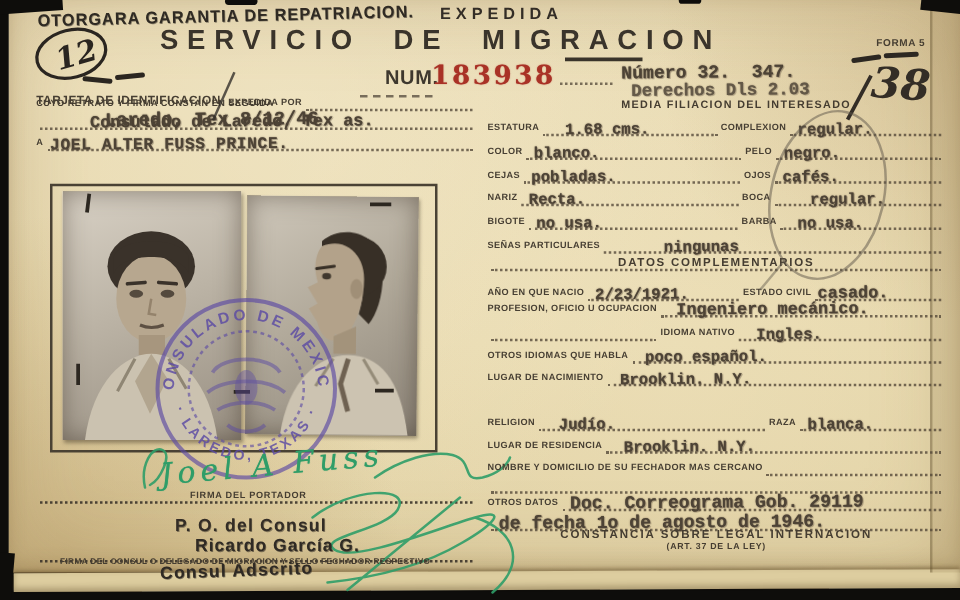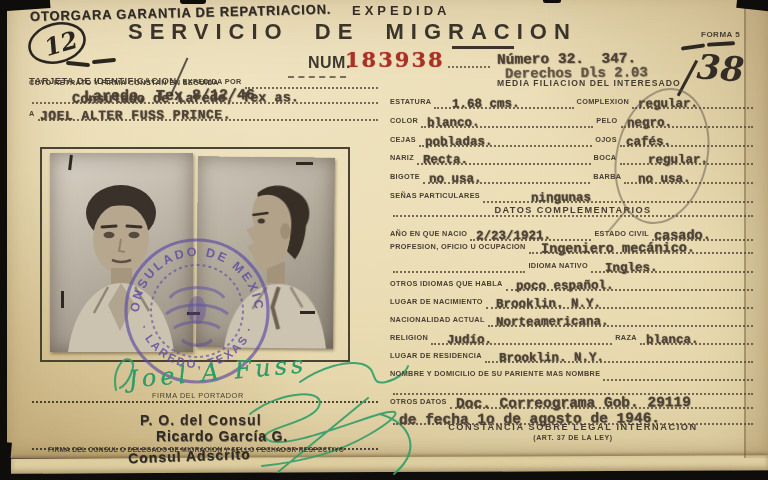--- a/index.html
+++ b/index.html
@@ -172,21 +172,21 @@
     </g>
   </svg>
 
   <div class="hand green" style="position:absolute;left:128px;top:358px;font-size:24px;transform:rotate(-5deg);color:#2f9d68;text-shadow:0 0 .6px rgba(47,157,104,.8);letter-spacing:4px;">Joel A Fuss</div>
   <svg style="position:absolute;left:110px;top:352px;" width="300" height="46" viewBox="0 0 300 46">
     <path d="M6 38 C2 20 12 4 20 8 C28 12 18 32 10 36 M190 30 C210 16 236 8 252 12 C270 17 258 34 276 30 C288 27 296 20 298 14" stroke="#2f9d68" stroke-width="2" fill="none" stroke-linecap="round" opacity=".9"></path>
   </svg>
   <div class="fr" style="left:29px;top:386px;width:352px;">
     <span class="dots" style="border-bottom:2px dotted rgba(60,52,42,.9);"></span>
   </div>
-  <div class="pr" style="left:152px;top:391px;font-size:7.3px;font-weight:400;letter-spacing:.6px;">FIRMA DEL PORTADOR</div>
+  <div class="pr" style="left:152px;top:391px;font-size:7.3px;font-weight:700;letter-spacing:.6px;">FIRMA DEL PORTADOR</div>
   <div class="pr stamp" style="left:140px;top:412px;font-size:14px;letter-spacing:1px;color:#332d26;text-shadow:.5px .5px 0 rgba(51,45,38,.5);">P. O. del Consul</div>
 
   <svg style="position:absolute;left:222px;top:392px;" width="215" height="86" viewBox="0 0 215 86">
     <path d="M28 22 C58 -2 108 -4 96 16 C86 32 30 38 46 48 C62 58 130 30 158 22 C186 14 172 28 148 42 C118 60 78 70 40 74 M146 6 L56 80 M158 22 C190 32 200 58 172 82" stroke="#2f9d68" stroke-width="2" fill="none" stroke-linecap="round" opacity=".9"></path>
   </svg>
 
   <div class="pr stamp" style="left:156px;top:428px;font-size:14px;letter-spacing:.8px;color:#2f2a24;text-shadow:.6px .6px 0 rgba(47,42,36,.55);">Ricardo García G.</div>
   <div class="fr" style="left:29px;top:433px;width:352px;">
     <span class="dots" style="border-bottom:2px dotted rgba(60,52,42,.9);"></span>
   </div>
@@ -285,44 +285,38 @@
       <span class="dots">
           <span class="tv" style="left:10px;">poco español.</span>
         </span>
     </div>
     <div class="fr" style="top:204px;">
       <span class="lab">LUGAR DE NACIMIENTO</span>
       <span class="dots">
           <span class="tv" style="left:10px;">Brooklin. N.Y.</span>
         </span>
     </div>
-    <div class="fr" style="top:222px;">
-      <span class="lab">NACIONALIDAD ACTUAL</span>
-      <span class="dots">
-          <span class="tv" style="left:8px;">Norteamericana.</span>
-        </span>
-    </div>
     <div class="fr" style="top:240px;justify-content:center;">
       <span class="lab">RELIGION</span>
       <span class="dots" style="flex:1.6;">
           <span class="tv" style="left:16px;">Judío.</span>
         </span>
       <span class="lab">RAZA</span>
       <span class="dots">
           <span class="tv">blanca.</span>
         </span>
     </div>
     <div class="fr" style="top:258px;">
       <span class="lab">LUGAR DE RESIDENCIA</span>
       <span class="dots">
           <span class="tv" style="left:14px;">Brooklin. N.Y.</span>
         </span>
     </div>
     <div class="fr" style="top:276px;">
-      <span class="lab">NOMBRE Y DOMICILIO DE SU PARIENTE MAS NOMBRE</span>
+      <span class="lab">NOMBRE Y DOMICILIO DE SU FECHADOR MAS CERCANO</span>
       <span class="dots"></span>
     </div>
     <div class="fr" style="top:290px;">
       <span class="dots"></span>
     </div>
     <div class="fr" style="top:304px;">
       <span class="lab">OTROS DATOS</span>
       <span class="dots">
           <span class="tv" style="left:6px;font-size:14.5px;">Doc. Correograma Gob. 29119</span>
         </span>

